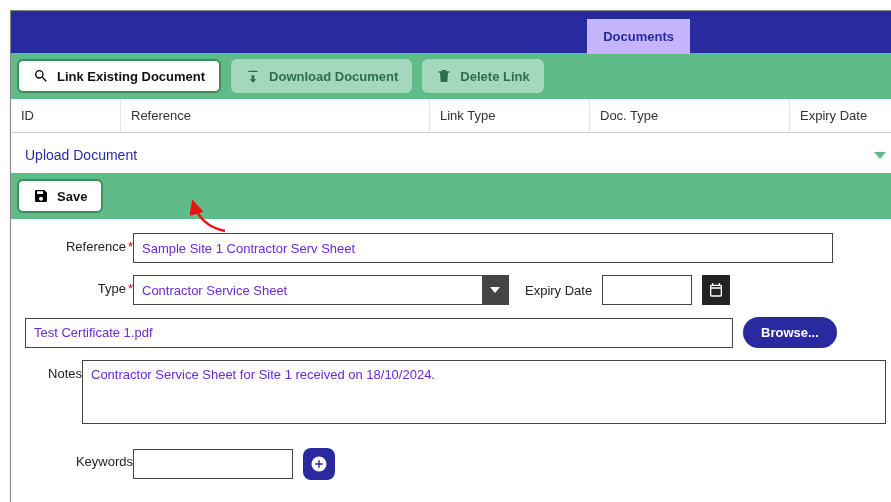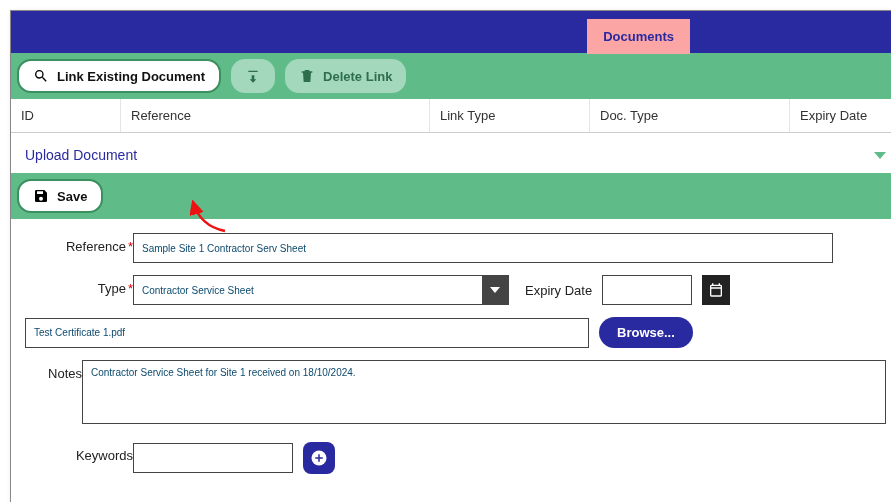--- a/index.html
+++ b/index.html
@@ -1,39 +1,39 @@
 <!DOCTYPE html>
 <html><head>
 <meta charset="utf-8">
 <style>
   * { box-sizing: border-box; font-family: "Segoe UI", Arial, sans-serif; }
   body { margin:0; padding:10px; background:#fff; }
   .app { width:891px; border:1px solid #888; box-shadow:3px 3px 6px rgba(0,0,0,.25); background:#fff; position:relative;}
   .topbar { height:42px; background:#2a2aa0; position:relative;}
   .tabwrap { position:absolute; right:210px; top:8px;}
-  .tab { background:#fca5a5; color:#2a2aa0; font-weight:700; font-size:13px; padding:10px 16px; display:inline-block;}
+  .tab { background:#c4b5fd; color:#2a2aa0; font-weight:700; font-size:13px; padding:10px 16px; display:inline-block;}
   .toolbar { background:#5fbb87; padding:6px; display:flex; gap:10px;}
-  .btn { display:inline-flex; align-items:center; gap:8px; border-radius:14px; padding:7px 14px; font-size:13px; font-weight:700; cursor:pointer;}
+  .btn { display:inline-flex; align-items:center; gap:8px; border-radius:6px; padding:7px 14px; font-size:13px; font-weight:700; cursor:pointer;}
   .btn-white { background:#fff; border:2px solid #3a8f5e; color:#111;}
   .btn-green { background:#a4d8bc; border:none; color:#2e6e4c;}
   .btn-green svg{ fill:#2e6e4c;}
   .icon { width:16px; height:16px; display:inline-block;}
   .grid-header{ display:flex; border-bottom:1px solid #ccc; font-size:13px; color:#333; background:#fff;}
   .grid-header .cell{ padding:9px 10px; border-right:1px solid #e5e5e5;}
   .sec-header { display:flex; justify-content:space-between; align-items:center; padding:14px 14px 10px 14px;}
   .sec-title{ color:#2a2aa0; font-weight:400; font-size:14px;}
   .caret{ width:0;height:0;border-left:6px solid transparent;border-right:6px solid transparent;border-top:7px solid #5fbb87;}
   .formbar{ background:#5fbb87; padding:6px; display:flex; gap:10px;}
   .form-area{ padding:14px 14px 24px 14px;}
   .row{ display:flex; align-items:flex-start; margin-bottom:12px; }
   .label{ width:108px; text-align:right; font-size:13px; color:#222; padding-top:6px;}
   .req{ color:#d60000; margin-left:2px;}
   .field{ flex:1; display:flex; gap:10px; align-items:center;}
   input.text, textarea.text, .selectbox, .datebox{
-    border:1px solid #444; font-size:10px; padding:6px 8px; color:#0c4a6e; background:#fff;
+    border:1px solid #444; font-size:13px; padding:6px 8px; color:#6d28d9; background:#fff;
   }
   input.text{ height:30px;}
   .selectbox{ display:flex; align-items:center; justify-content:space-between; height:30px; cursor:pointer;}
   .select-arrow{ width:26px; height:28px; margin:-6px -8px -6px 8px; background:#444; display:flex; align-items:center; justify-content:center;}
   .select-arrow::after{ content:""; width:0;height:0;border-left:5px solid transparent;border-right:5px solid transparent;border-top:6px solid #fff;}
   .exp-label{ font-size:13px; color:#222; margin-left:6px;}
   .datebox{ width:90px; height:30px;}
   .calbtn{ width:28px; height:30px; background:#222; display:flex; align-items:center; justify-content:center; cursor:pointer;}
   .calbtn svg{ fill:#fff;}
   .browse{ background:#2a2aa0; color:#fff; border:none; border-radius:16px; padding:8px 18px; font-weight:700; font-size:13px; cursor:pointer;}
@@ -62,20 +62,21 @@
           </svg>
       </span>
       <span>Link Existing Document</span>
     </button>
     <button class="btn btn-green">
       <span class="icon">
         <svg viewBox="0 0 24 24">
             <path d="M5 20h14v-2H5v2zm7-18l-5 5h3v6h4V7h3l-5-5z" transform="rotate(180 12 12)"></path>
           </svg>
       </span>
+      <span>Download Document</span>
     </button>
     <button class="btn btn-green">
       <span class="icon">
         <svg viewBox="0 0 24 24">
             <path d="M6 7h12l-1 14H7L6 7zm3-4h6l1 2h4v2H4V5h4l1-2z"></path>
           </svg>
       </span>
       <span>Delete Link</span>
     </button>
   </div>
@@ -134,33 +135,33 @@
         <span class="calbtn">
           <svg width="16" height="16" viewBox="0 0 24 24">
               <path d="M19 4h-1V2h-2v2H8V2H6v2H5a2 2 0 00-2 2v14a2 2 0 002 2h14a2 2 0 002-2V6a2 2 0 00-2-2zm0 16H5V10h14v10zm0-12H5V6h14v2z"></path>
             </svg>
         </span>
       </div>
     </div>
 
     <div class="row">
       <div class="field">
-        <input class="text" style="width: 564px;" value="Test Certificate 1.pdf">
+        <input class="text" style="width: 708px;" value="Test Certificate 1.pdf">
         <button class="browse">Browse...</button>
       </div>
     </div>
 
     <div class="row">
       <div class="label">Notes</div>
       <div class="field">
         <textarea class="text" style="width: 804px;">Contractor Service Sheet for Site 1 received on 18/10/2024.</textarea>
       </div>
     </div>
 
-    <div class="row" style="margin-top:18px">
+    <div class="row" style="margin-top:24px">
       <div class="label">Keywords</div>
       <div class="field">
         <input class="text kw-input" value="" style="">
         <span class="addkw">
           <svg width="18" height="18" viewBox="0 0 24 24">
               <circle cx="12" cy="12" r="10" fill="#fff"></circle>
               <path d="M11 7h2v10h-2z M7 11h10v2H7z" fill="#2a2aa0"></path>
             </svg>
         </span>
       </div>

